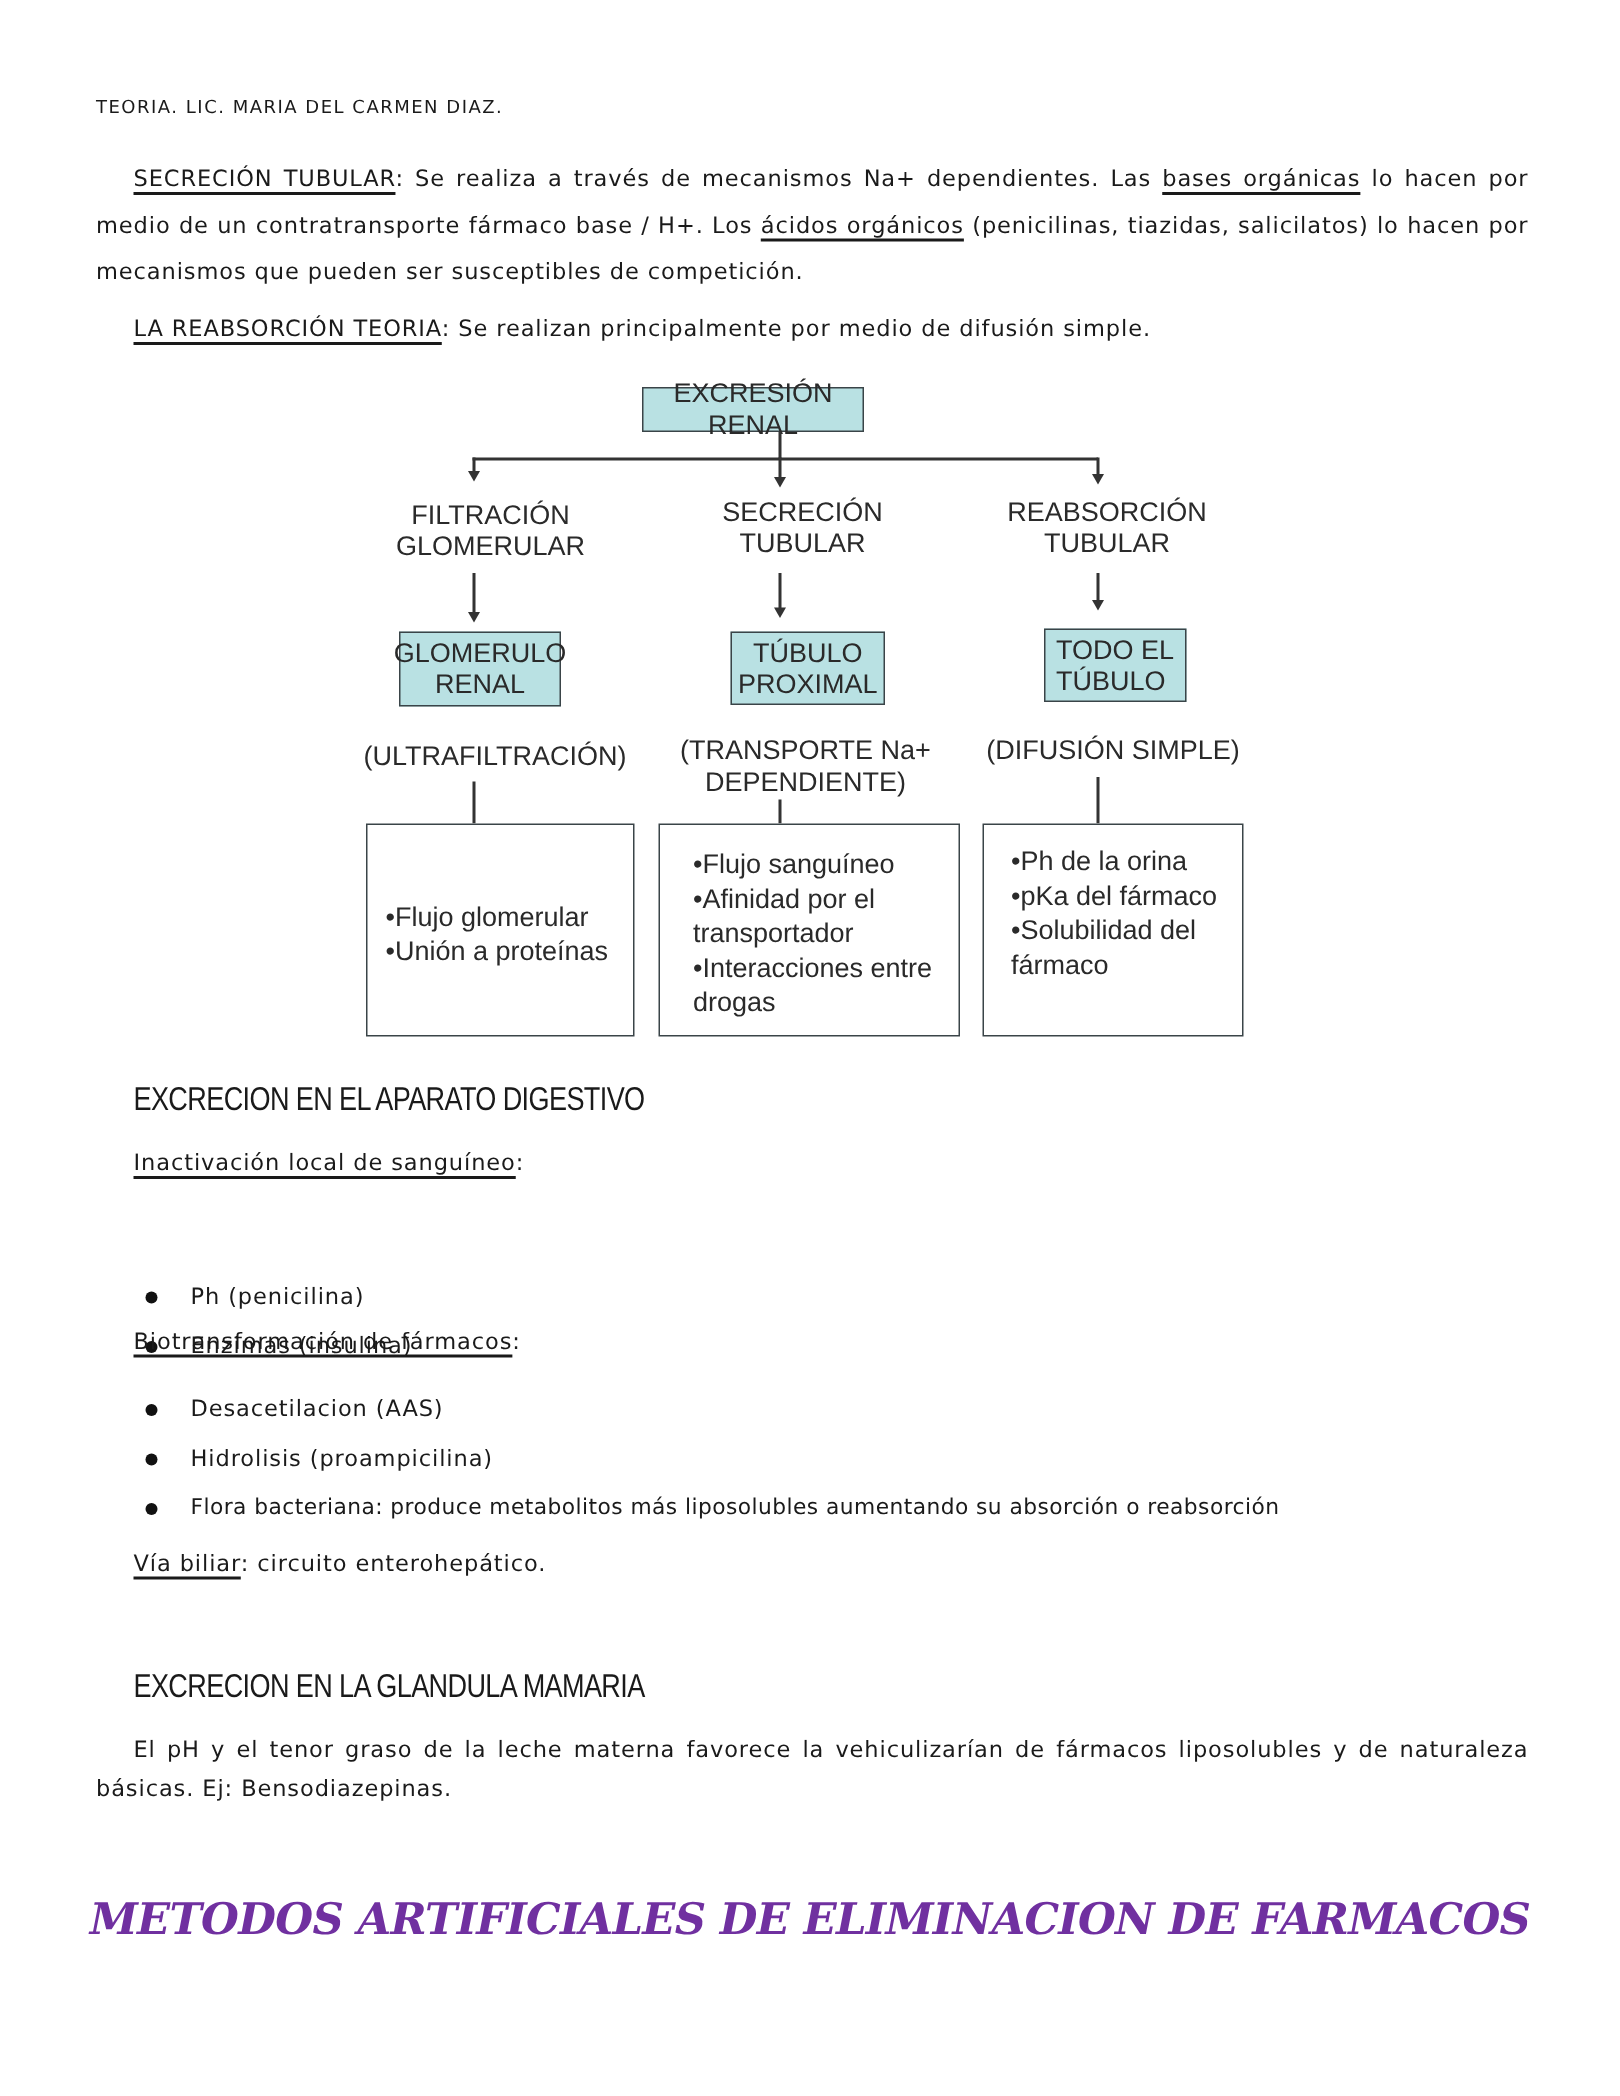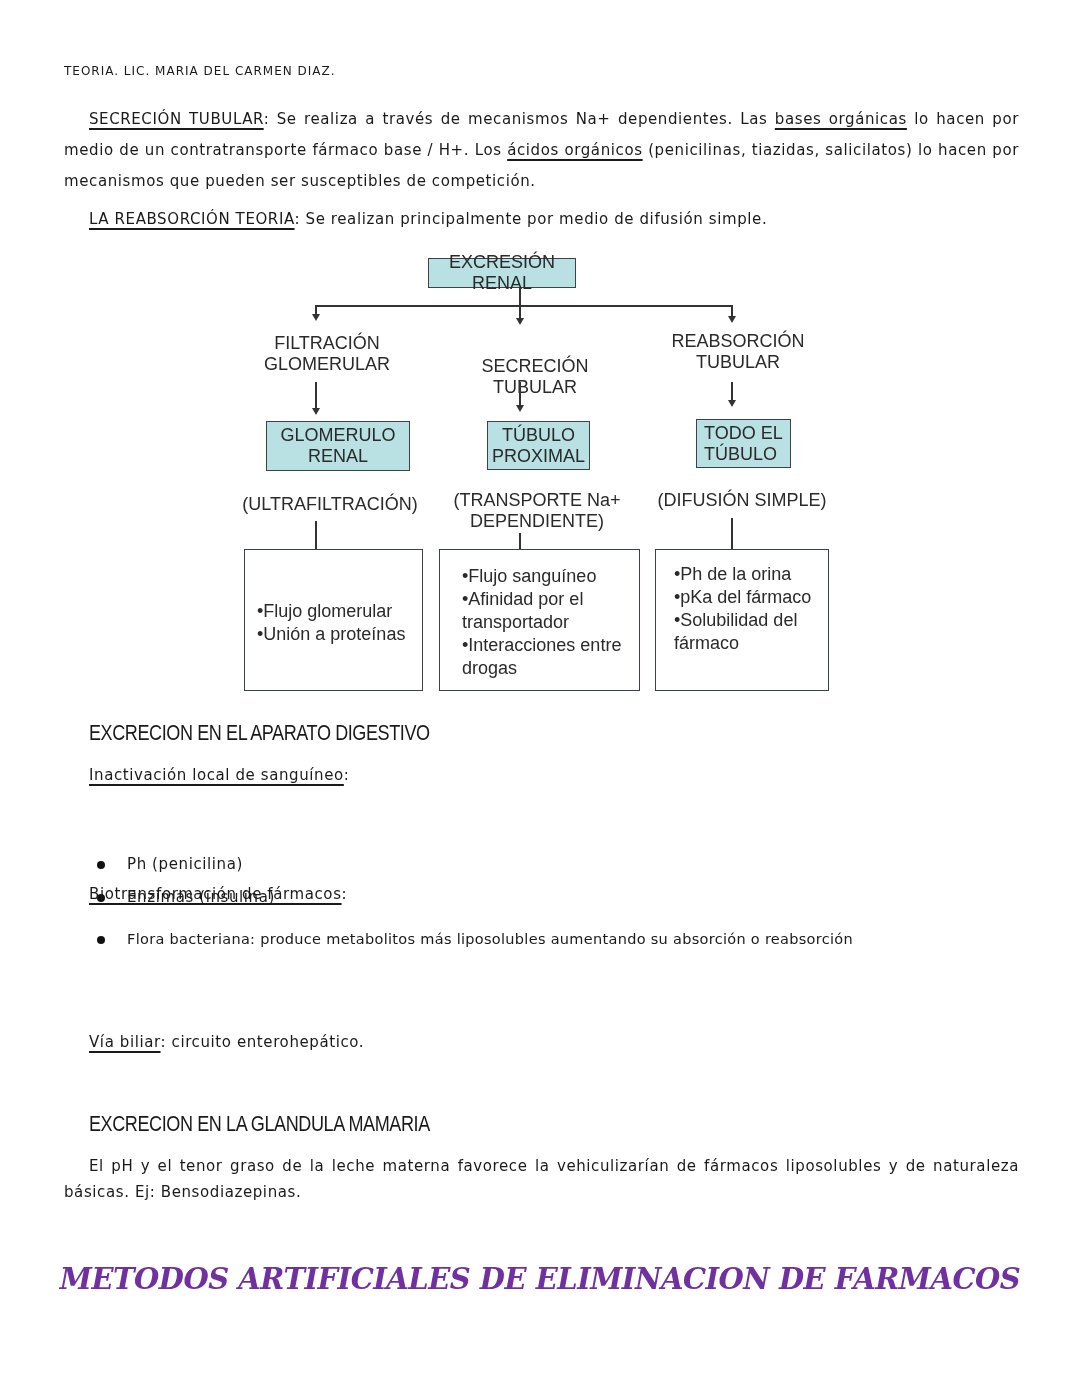--- a/index.html
+++ b/index.html
@@ -57,37 +57,37 @@
   <div class="abs arrow-head" style="left:312px; top:314px;"></div>
   <div class="abs line" style="left:519px; top:305px; width:1.5px; height:14px;"></div>
   <div class="abs arrow-head" style="left:516px; top:318px;"></div>
   <div class="abs line" style="left:731px; top:305px; width:1.5px; height:12px;"></div>
   <div class="abs arrow-head" style="left:728px; top:316px;"></div>
 
   <div class="abs label" style="left:247px; top:333px; width:160px;">
     <div>FILTRACIÓN</div>
     <div>GLOMERULAR</div>
   </div>
-  <div class="abs label" style="left:455px; top:331px; width:160px;margin-top:25px;">
+  <div class="abs label" style="left:455px; top:331px; width:160px;">
     <div>SECRECIÓN</div>
     <div>TUBULAR</div>
   </div>
   <div class="abs label" style="left:658px; top:331px; width:160px;">
     <div>REABSORCIÓN</div>
     <div>TUBULAR</div>
   </div>
 
   <div class="abs line" style="left:315px; top:382px; width:1.5px; height:28px;"></div>
   <div class="abs arrow-head" style="left:312px; top:408px;"></div>
   <div class="abs line" style="left:519px; top:382px; width:1.5px; height:25px;"></div>
   <div class="abs arrow-head" style="left:516px; top:405px;"></div>
   <div class="abs line" style="left:731px; top:382px; width:1.5px; height:20px;"></div>
   <div class="abs arrow-head" style="left:728px; top:400px;"></div>
 
-  <div class="abs box-teal" style="left:266px; top:421px; width:144px; height:50px; flex-direction:column;">
+  <div class="abs box-teal" style="left:266px; top:421px; width:108px; height:50px; flex-direction:column;">
     <div>GLOMERULO</div>
     <div>RENAL</div>
   </div>
   <div class="abs box-teal" style="left:487px; top:421px; width:103px; height:49px; flex-direction:column;">
     <div>TÚBULO</div>
     <div>PROXIMAL</div>
   </div>
   <div class="abs box-teal" style="left:696px; top:419px; width:95px; height:49px; flex-direction:column; align-items:flex-start; padding-left:7px;">
     <div>TODO EL</div>
     <div>TÚBULO</div>
@@ -134,20 +134,22 @@
 </div>
 <ul class="abs hand bullet-list" style="left:89px; top:848px;">
   <li>Ph (penicilina)</li>
   <li>Enzimas (insulina)</li>
 </ul>
 
 <div class="abs hand" style="left:89px; top:885px;">
   <span class="u">Biotransformación de fármacos</span><span>:</span>
 </div>
 <ul class="abs hand bullet-list" style="left:89px; top:923px; width:950px;">
+  <li>Desacetilacion (AAS)</li>
+  <li>Hidrolisis (proampicilina)</li>
   <li style="font-size:14.5px; letter-spacing:0.3px;">Flora bacteriana: produce metabolitos más liposolubles aumentando su absorción o reabsorción</li>
 </ul>
 
 <div class="abs hand" style="left:89px; top:1033px;">
   <span class="u">Vía biliar</span><span>: circuito enterohepático.</span>
 </div>
 
 <div class="abs h2" style="left:89px; top:1111px;">EXCRECION EN LA GLANDULA MAMARIA</div>
 <div class="abs hand para" style="top:1153px; line-height:26px; text-indent:25px;">El pH y el tenor graso de la leche materna favorece la vehiculizarían de fármacos liposolubles y de naturaleza básicas. Ej: Bensodiazepinas.</div>
 

